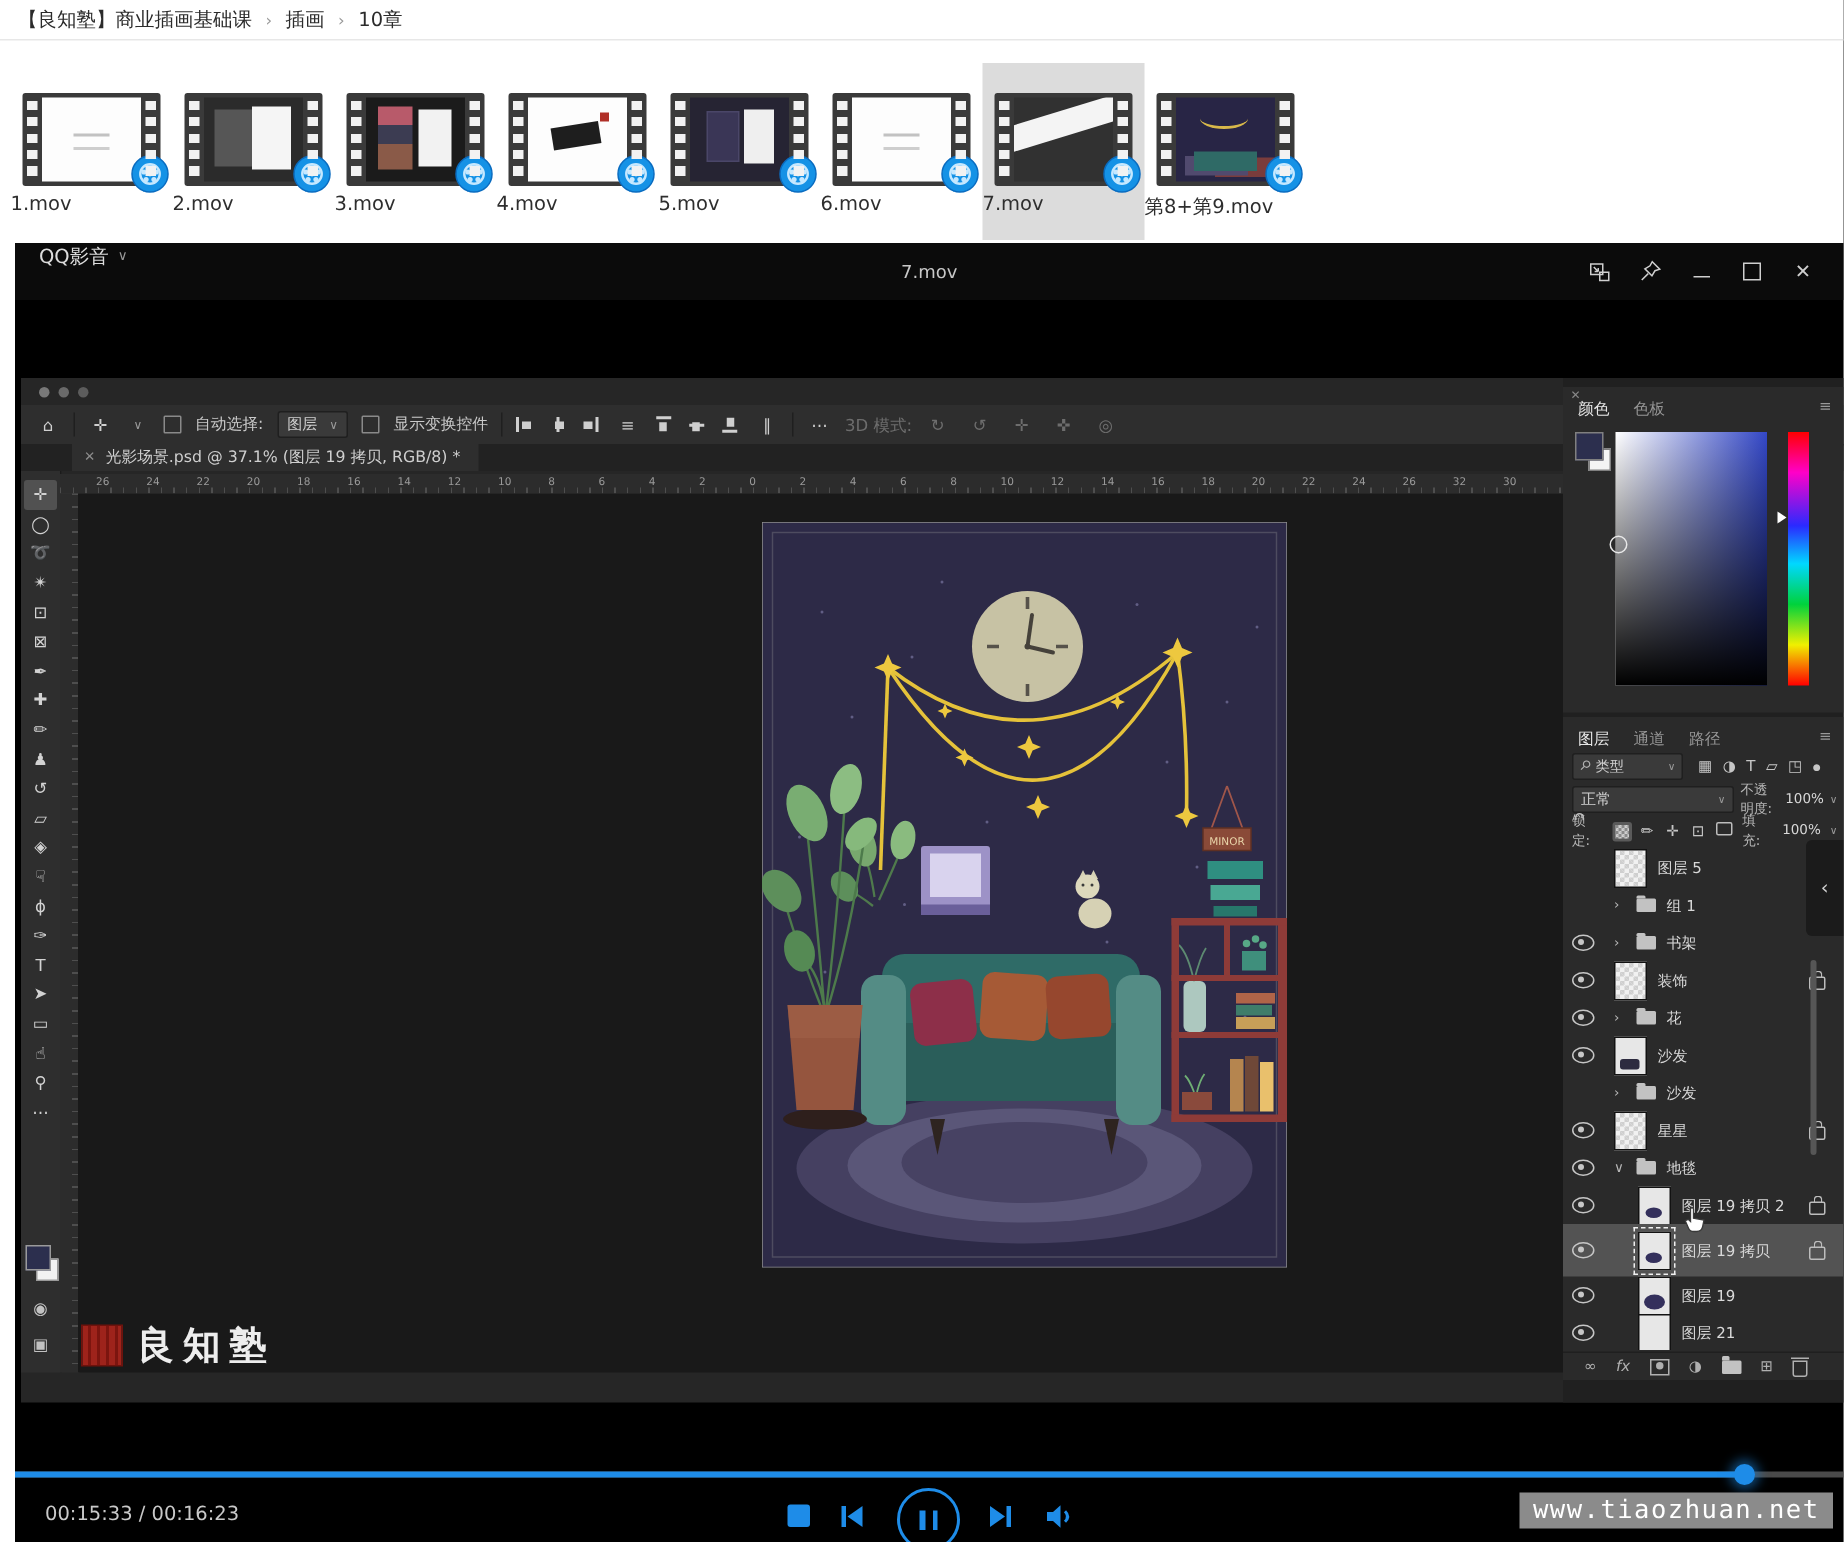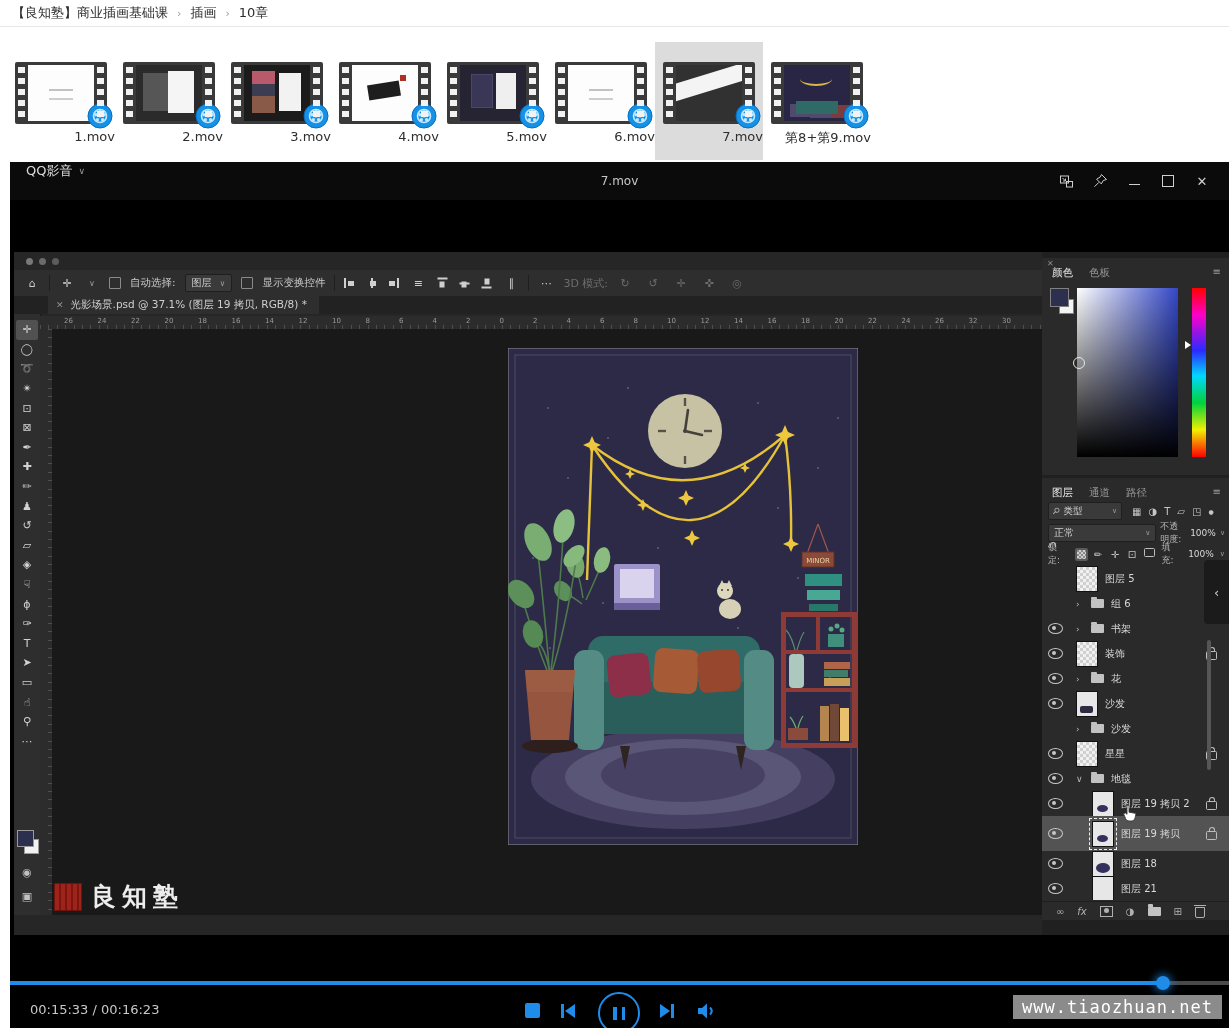--- a/index.html
+++ b/index.html
@@ -4,21 +4,21 @@
 <style>
   html,body{margin:0;padding:0}
   body{width:1229px;height:1028px;background:#fff;font-family:"DejaVu Sans","Liberation Sans",sans-serif;overflow:hidden;position:relative}
   #stage{position:absolute;left:0;top:0;width:1229px;height:1028px}
 
   
   .crumbbar{position:absolute;left:0;top:0;right:0;height:26px;background:#fff;border-bottom:1px solid #e7e7e7;display:flex;align-items:center;padding-left:12px;gap:9px;font-size:13px;color:#2b2b2b}
   .crumb-sep{color:#9a9a9a;font-size:11px}
 
   
-  .thumb{position:absolute;top:42px;width:108px;height:118px;text-align:right;cursor:default}
+  .thumb{position:absolute;top:42px;width:108px;height:118px;text-align:left;cursor:default}
   .thumb.sel{background:#dcdcdc}
   .film{position:relative;width:92px;height:62px;margin:20px auto 0;background:#3a3a3a;border-radius:2px}
   .film::before,.film::after{content:'';position:absolute;top:5px;bottom:5px;width:7px;background-image:repeating-linear-gradient(to bottom,#f2f2f2 0 6px,rgba(0,0,0,0) 6px 11px)}
   .film::before{left:3px}.film::after{right:3px}
   .screen{position:absolute;left:13px;right:13px;top:3px;bottom:3px;background:#242424;overflow:hidden}
   .tv-slide{background:#fdfdfd}
   .tv-slide::after{content:'';position:absolute;left:32%;top:42%;width:36%;height:2px;background:#c2c2c2;box-shadow:0 9px 0 #cecece}
   .tv-split{background:#2b2b2b}
   .tv-split::before{content:'';position:absolute;left:7px;top:8px;width:25px;height:38px;background:#565656}
   .tv-split::after{content:'';position:absolute;right:8px;top:6px;width:26px;height:42px;background:#f5f5f5}
@@ -698,21 +698,21 @@
                 <div class="lbody">
                   <span class="lthumb checker-t"></span>
                   <span class="lname">图层 5</span>
                 </div>
               </div>
               <div class="lrow">
                 <span class="eyewell"></span>
                 <div class="lbody">
                   <span class="garr">›</span>
                   <span class="folder"></span>
-                  <span class="lname">组 6</span>
+                  <span class="lname">组 1</span>
                 </div>
               </div>
               <div class="lrow">
                 <span class="eyewell">
                   <span class="eye"></span>
                 </span>
                 <div class="lbody">
                   <span class="garr">›</span>
                   <span class="folder"></span>
                   <span class="lname">书架</span>
@@ -794,21 +794,21 @@
                   <span class="lname">图层 19 拷贝</span>
                 </div>
                 <span class="lockico"></span>
               </div>
               <div class="lrow">
                 <span class="eyewell">
                   <span class="eye"></span>
                 </span>
                 <div class="lbody ind2">
                   <span class="lthumb blob-big"></span>
-                  <span class="lname">图层 18</span>
+                  <span class="lname">图层 19</span>
                 </div>
               </div>
               <div class="lrow">
                 <span class="eyewell">
                   <span class="eye"></span>
                 </span>
                 <div class="lbody ind2">
                   <span class="lthumb "></span>
                   <span class="lname">图层 21</span>
                 </div>

